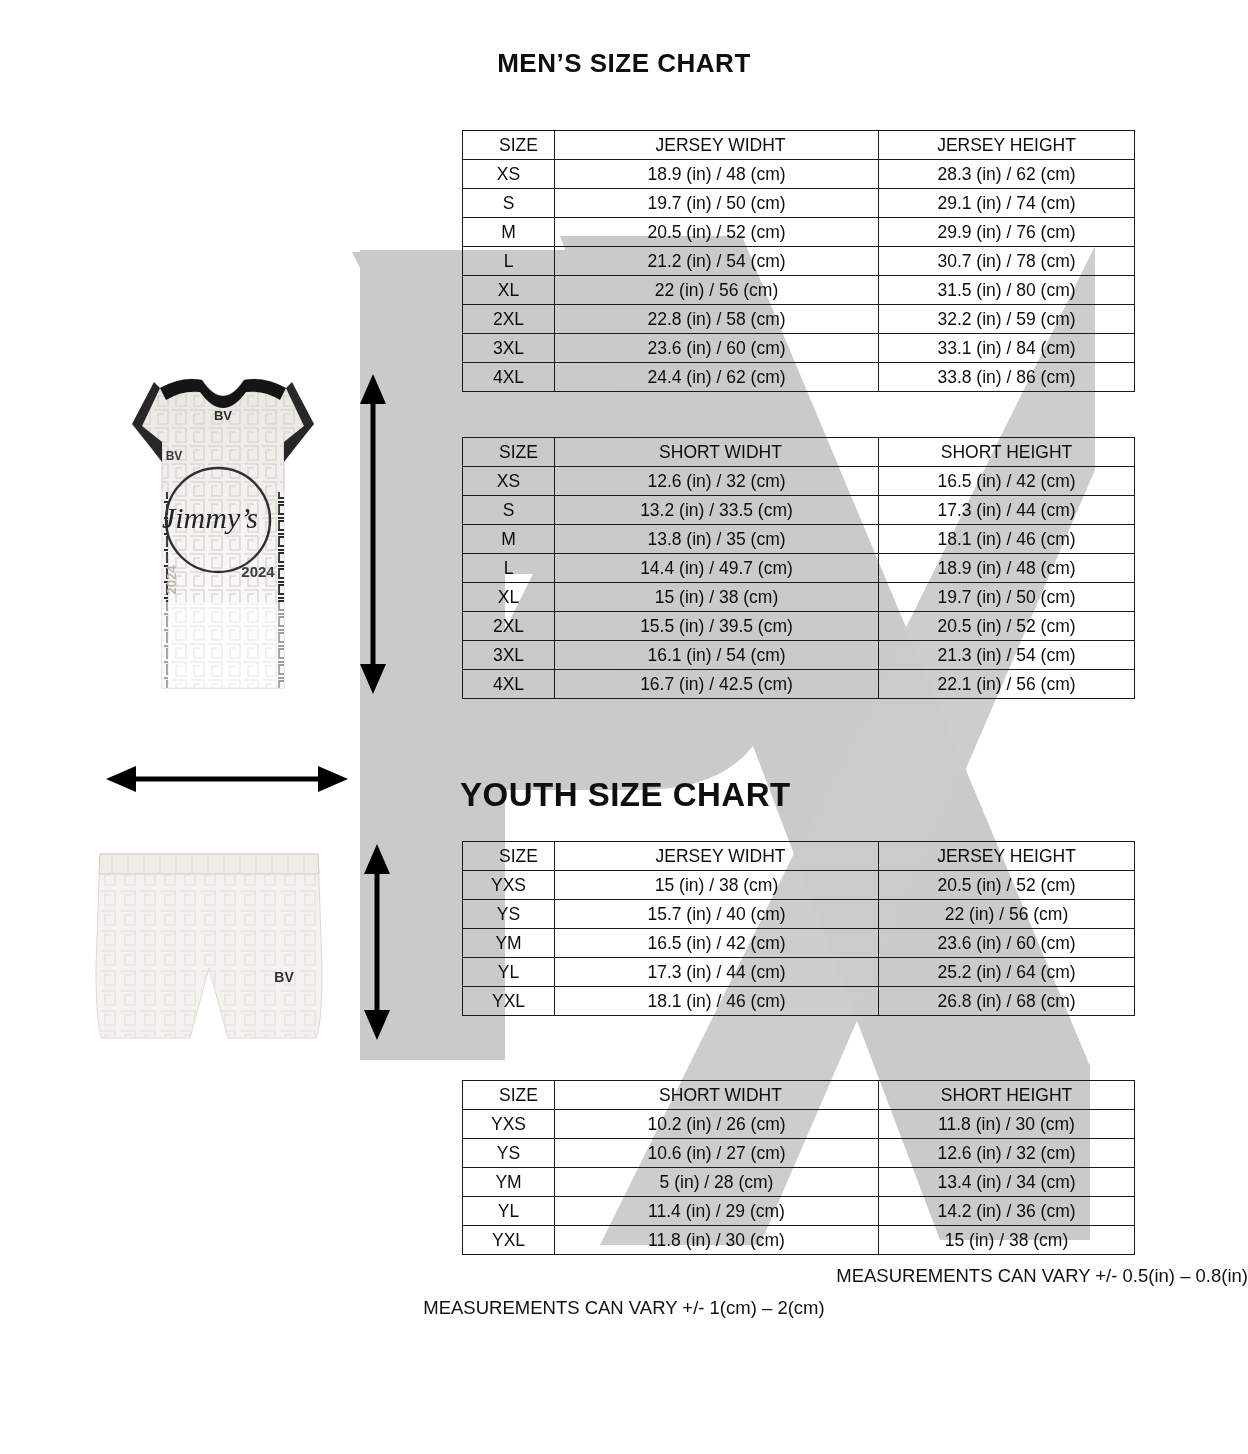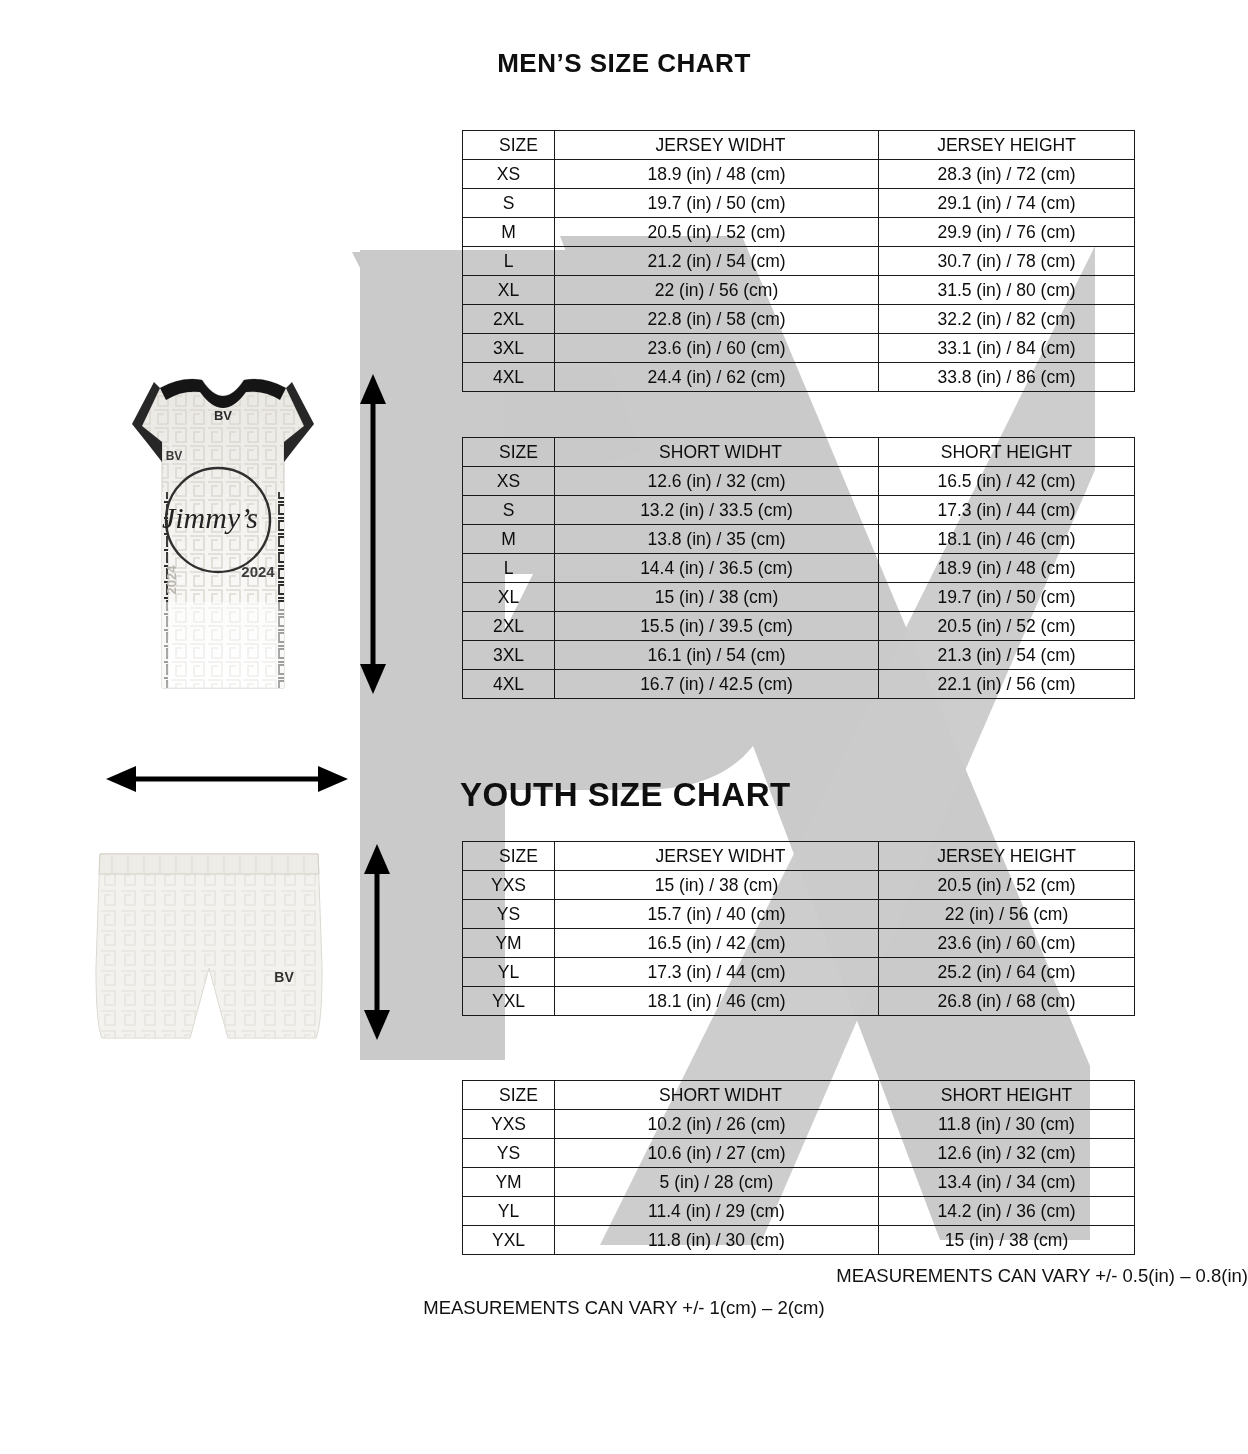--- a/index.html
+++ b/index.html
@@ -141,21 +141,21 @@
       <tr>
         <th class="col-size">SIZE</th>
         <th class="col-a">JERSEY WIDHT</th>
         <th class="col-b">JERSEY HEIGHT</th>
       </tr>
     </thead>
     <tbody>
       <tr>
           <td>XS</td>
           <td>18.9 (in) / 48 (cm)</td>
-          <td>28.3 (in) / 72 (cm)</td>
+          <td>28.3 (in) / 62 (cm)</td>
         </tr>
       <tr>
           <td>S</td>
           <td>19.7 (in) / 50 (cm)</td>
           <td>29.1 (in) / 74 (cm)</td>
         </tr>
       <tr>
           <td>M</td>
           <td>20.5 (in) / 52 (cm)</td>
           <td>29.9 (in) / 76 (cm)</td>
@@ -166,21 +166,21 @@
           <td>30.7 (in) / 78 (cm)</td>
         </tr>
       <tr>
           <td>XL</td>
           <td>22 (in) / 56 (cm)</td>
           <td>31.5 (in) / 80 (cm)</td>
         </tr>
       <tr>
           <td>2XL</td>
           <td>22.8 (in) / 58 (cm)</td>
-          <td>32.2 (in) / 82 (cm)</td>
+          <td>32.2 (in) / 59 (cm)</td>
         </tr>
       <tr>
           <td>3XL</td>
           <td>23.6 (in) / 60 (cm)</td>
           <td>33.1 (in) / 84 (cm)</td>
         </tr>
       <tr>
           <td>4XL</td>
           <td>24.4 (in) / 62 (cm)</td>
           <td>33.8 (in) / 86 (cm)</td>
@@ -207,21 +207,21 @@
           <td>13.2 (in) / 33.5 (cm)</td>
           <td>17.3 (in) / 44 (cm)</td>
         </tr>
       <tr>
           <td>M</td>
           <td>13.8 (in) / 35 (cm)</td>
           <td>18.1 (in) / 46 (cm)</td>
         </tr>
       <tr>
           <td>L</td>
-          <td>14.4 (in) / 36.5 (cm)</td>
+          <td>14.4 (in) / 49.7 (cm)</td>
           <td>18.9 (in) / 48 (cm)</td>
         </tr>
       <tr>
           <td>XL</td>
           <td>15 (in) / 38 (cm)</td>
           <td>19.7 (in) / 50 (cm)</td>
         </tr>
       <tr>
           <td>2XL</td>
           <td>15.5 (in) / 39.5 (cm)</td>

